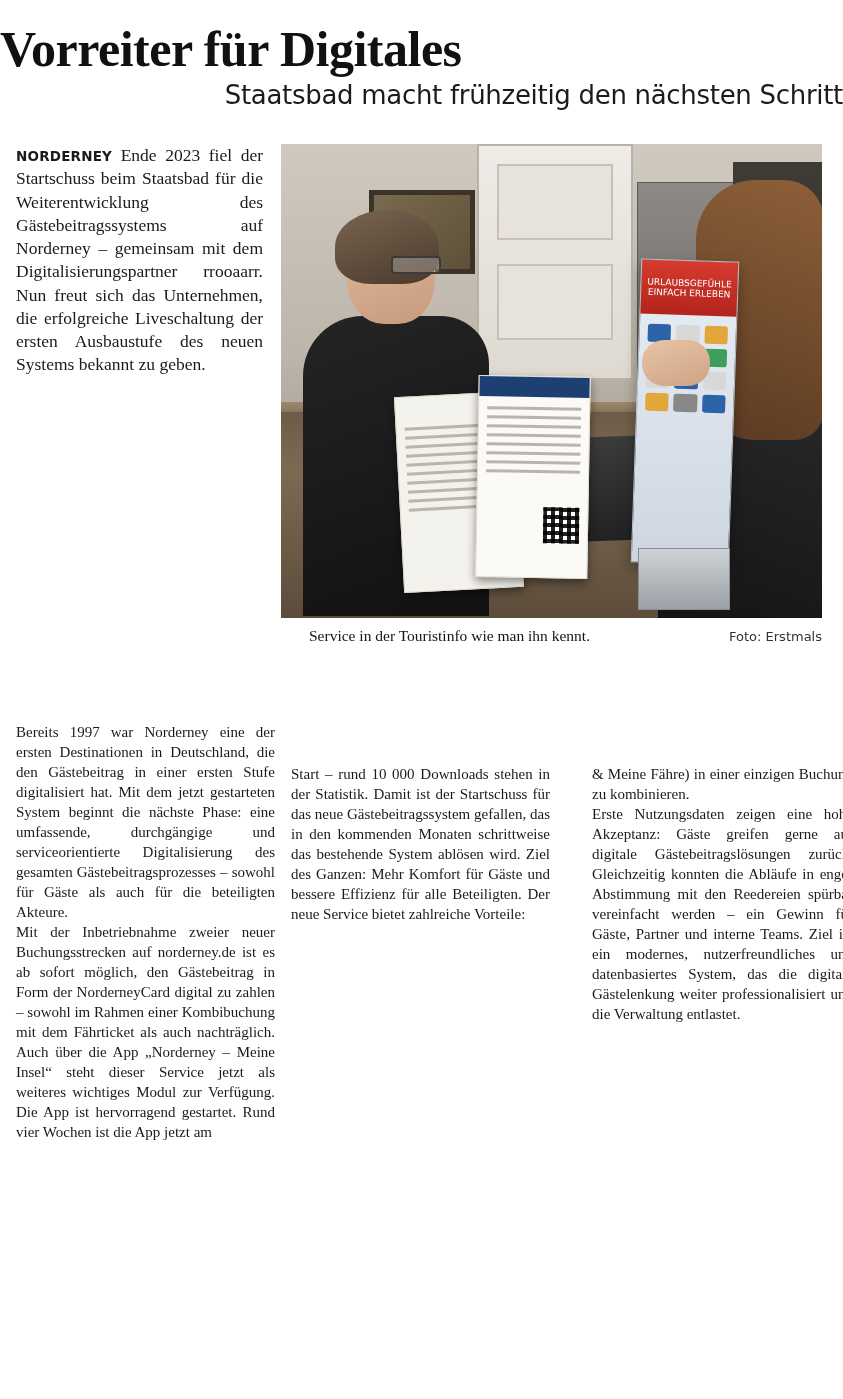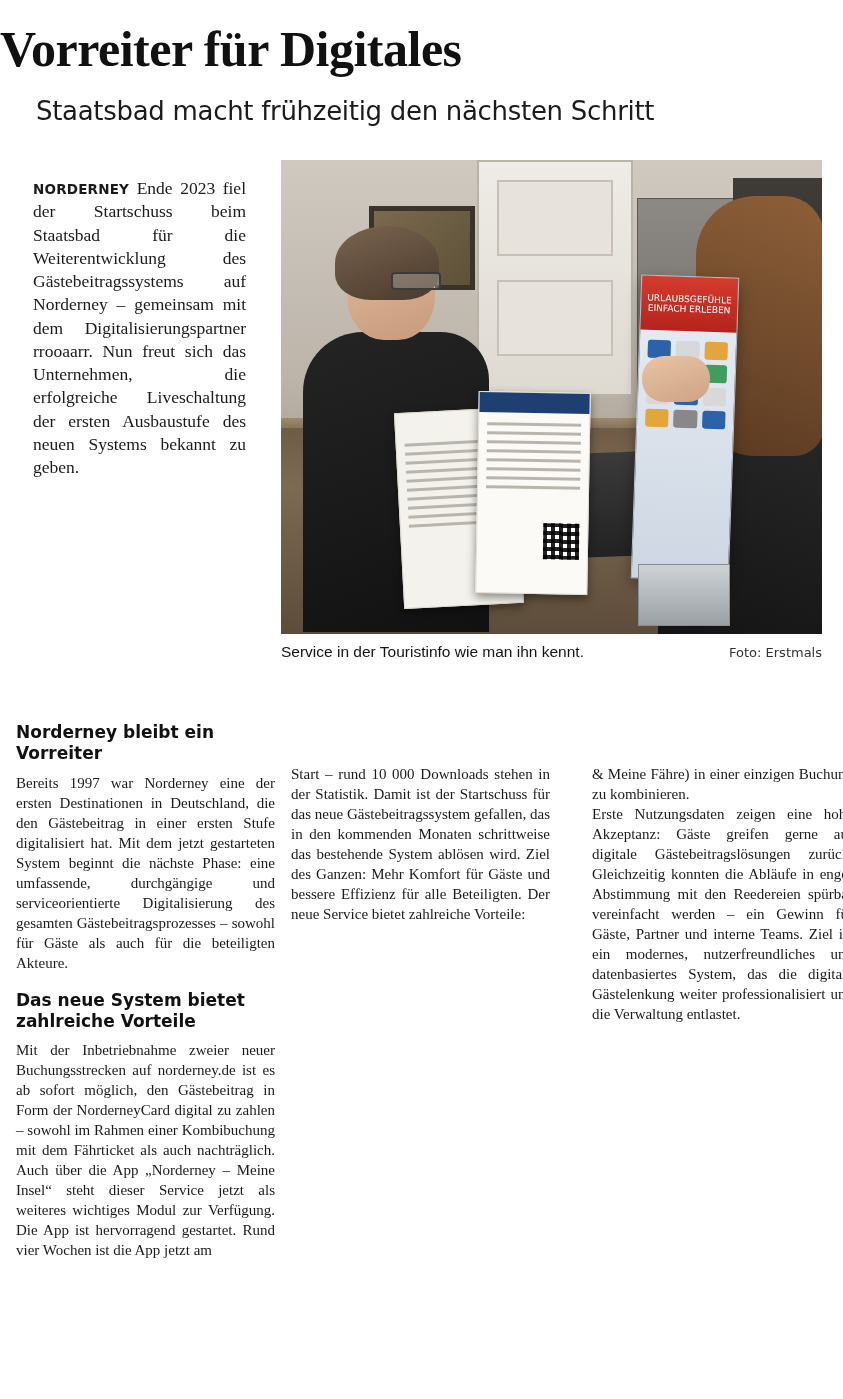--- a/index.html
+++ b/index.html
@@ -28,39 +28,39 @@
     text-align: left;
     letter-spacing: -0.5px;
     margin: 22px 0 0 0;
     line-height: 1.08;
     color: #111;
   }
   .subhead {
     font-family: "DejaVu Sans", sans-serif;
     font-size: 26px;
     font-weight: 400;
-    text-align: left;
-    margin: 20px 0 0 0;
+    text-align: right;
+    margin: 4px 0 0 0;
     color: #1b1b1b;
     letter-spacing: -0.3px;
     padding-left: 36px;
   }
   .top-area {
     margin-top: 34px;
     display: flex;
     align-items: flex-start;
     padding: 0 8px 0 8px;
   }
   .lead-col {
     width: 263px;
     padding: 0 8px 0 8px;
     box-sizing: border-box;
   }
   .lead-col p {
-    margin: 17px;
+    margin: 0;
     font-size: 17.5px;
     line-height: 1.33;
     text-align: justify;
     text-justify: inter-word;
     hyphens: auto;
   }
   .dateline {
     font-family: "DejaVu Sans", sans-serif;
     font-weight: 700;
     font-size: 13.5px;
@@ -79,23 +79,24 @@
     background: #6b6258;
   }
   .caption-row {
     display: flex;
     justify-content: space-between;
     align-items: baseline;
     width: 541px;
     margin-top: 9px;
   }
   .caption {
-    font-family: Liberation Sans, sans-serif;
+    font-family: Liberation Serif, serif;
     font-size: 15.5px;
     color: #141414;
+    margin-left: 28px;
   }
   .credit {
     font-family: "DejaVu Sans", sans-serif;
     font-size: 13px;
     color: #333;
   }
   .sub-h {
     font-family: "DejaVu Sans", sans-serif;
     font-weight: 700;
     font-size: 17px;
@@ -364,23 +365,21 @@
       </div>
 
       <div class="caption-row">
         <div class="caption">Service in der Touristinfo wie man ihn kennt.</div>
         <div class="credit">Foto: Erstmals</div>
       </div>
     </div>
   </div>
 
   <div class="colwrap-left">
-    <div class="sub-h">Norderney bleibt ein Vorreiter</div>
     <p class="indent">Bereits 1997 war Norderney eine der ersten Destinationen in Deutschland, die den Gästebeitrag in einer ersten Stufe digitalisiert hat. Mit dem jetzt gestarteten System beginnt die nächste Phase: eine umfassende, durchgängige und serviceorientierte Digitalisierung des gesamten Gästebeitragsprozesses – sowohl für Gäste als auch für die beteiligten Akteure.</p>
-    <div class="sub-h">Das neue System bietet zahlreiche Vorteile</div>
     <p class="indent">Mit der Inbetriebnahme zweier neuer Buchungsstrecken auf norderney.de ist es ab sofort möglich, den Gästebeitrag in Form der NorderneyCard digital zu zahlen – sowohl im Rahmen einer Kombibuchung mit dem Fährticket als auch nachträglich. Auch über die App „Norderney – Meine Insel“ steht dieser Service jetzt als weiteres wichtiges Modul zur Verfügung. Die App ist hervorragend gestartet. Rund vier Wochen ist die App jetzt am</p>
   </div>
 
   <div class="colwrap-mid">
     <p>Start – rund 10 000 Downloads stehen in der Statistik. Damit ist der Startschuss für das neue Gästebeitragssystem gefallen, das in den kommenden Monaten schrittweise das bestehende System ablösen wird. Ziel des Ganzen: Mehr Komfort für Gäste und bessere Effizienz für alle Beteiligten. Der neue Service bietet zahlreiche Vorteile:</p>
   </div>
 
   <div class="colwrap-right">
     <p>&amp; Meine Fähre) in einer einzigen Buchung zu kombinieren.</p>
     <p class="indent">Erste Nutzungsdaten zeigen eine hohe Akzeptanz: Gäste greifen gerne auf digitale Gästebeitragslösungen zurück. Gleichzeitig konnten die Abläufe in enger Abstimmung mit den Reedereien spürbar vereinfacht werden – ein Gewinn für Gäste, Partner und interne Teams. Ziel ist ein modernes, nutzerfreundliches und datenbasiertes System, das die digitale Gästelenkung weiter professionalisiert und die Verwaltung entlastet.</p>

